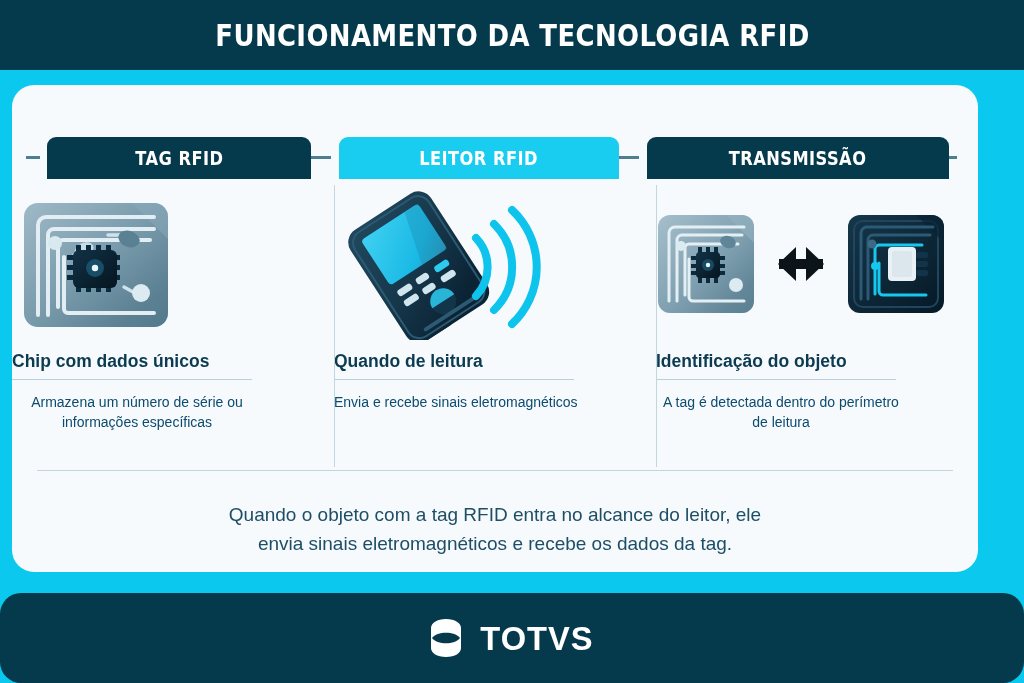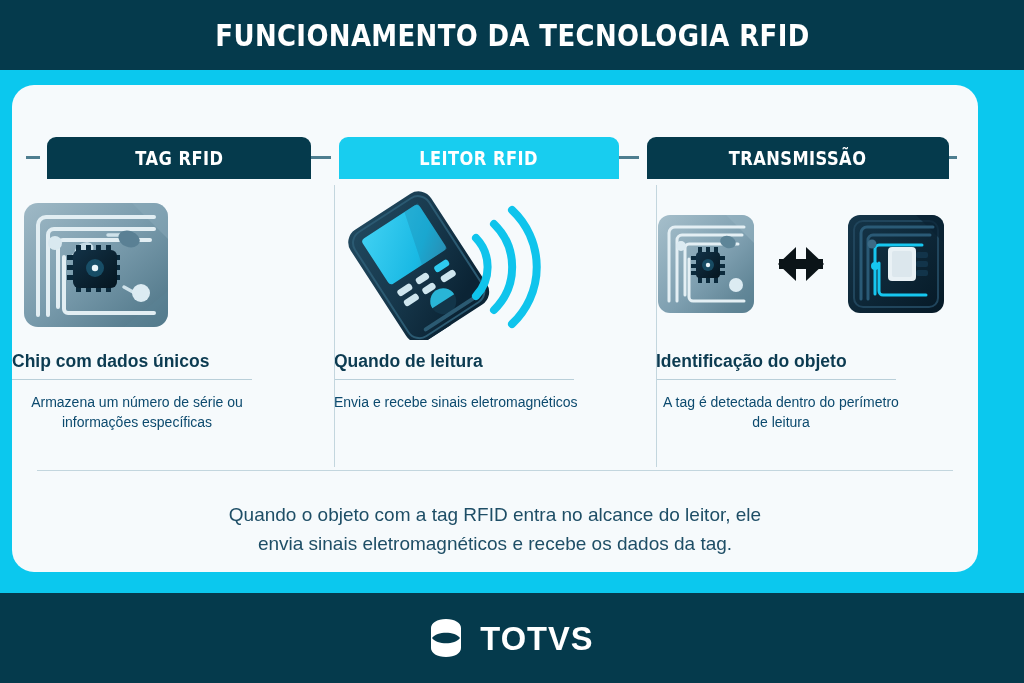--- a/index.html
+++ b/index.html
@@ -36,20 +36,21 @@
     white-space:nowrap;
   }
 
   
   .footer {
     position:absolute; left:0; top:593px;
     width:1024px; height:90px;
     background:#053A4C;
     display:flex; align-items:center; justify-content:center;
     gap:14px;
+    border-radius:21px;
   }
   .logo-mark { width:36px; height:40px; display:block; }
   .logo-word {
     color:#ffffff; font-weight:bold; font-size:34px;
     letter-spacing:1px;
     font-family:"Liberation Sans", sans-serif;
     transform:scaleX(0.96);
   }
 
   

